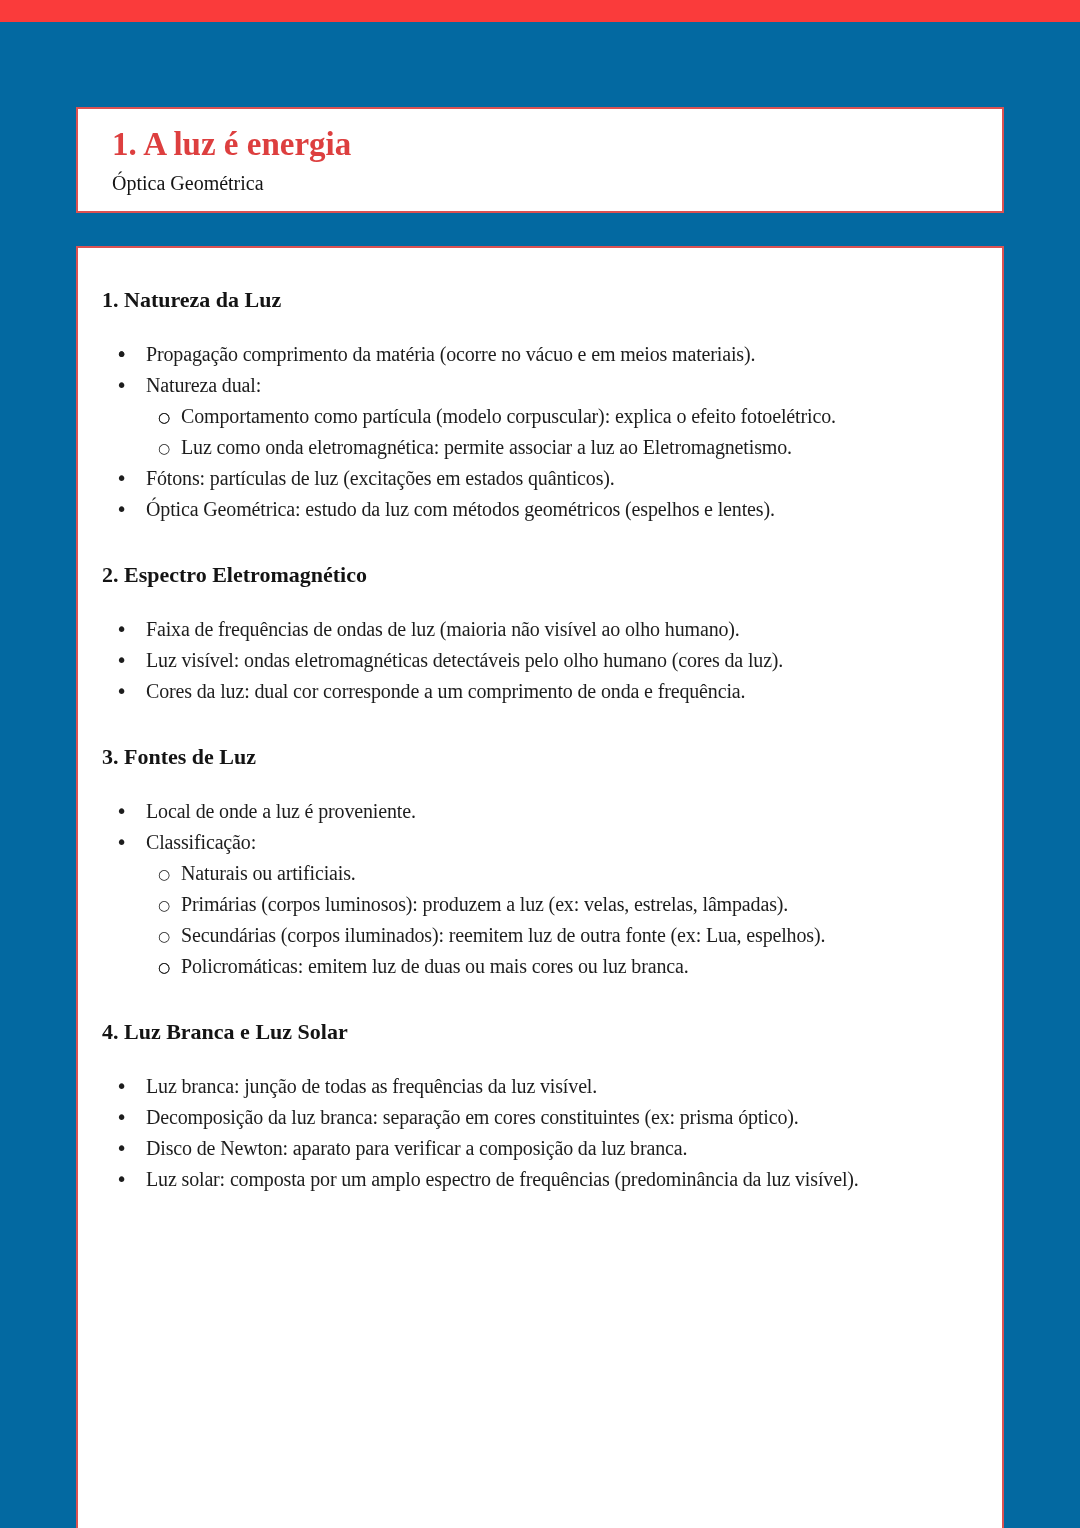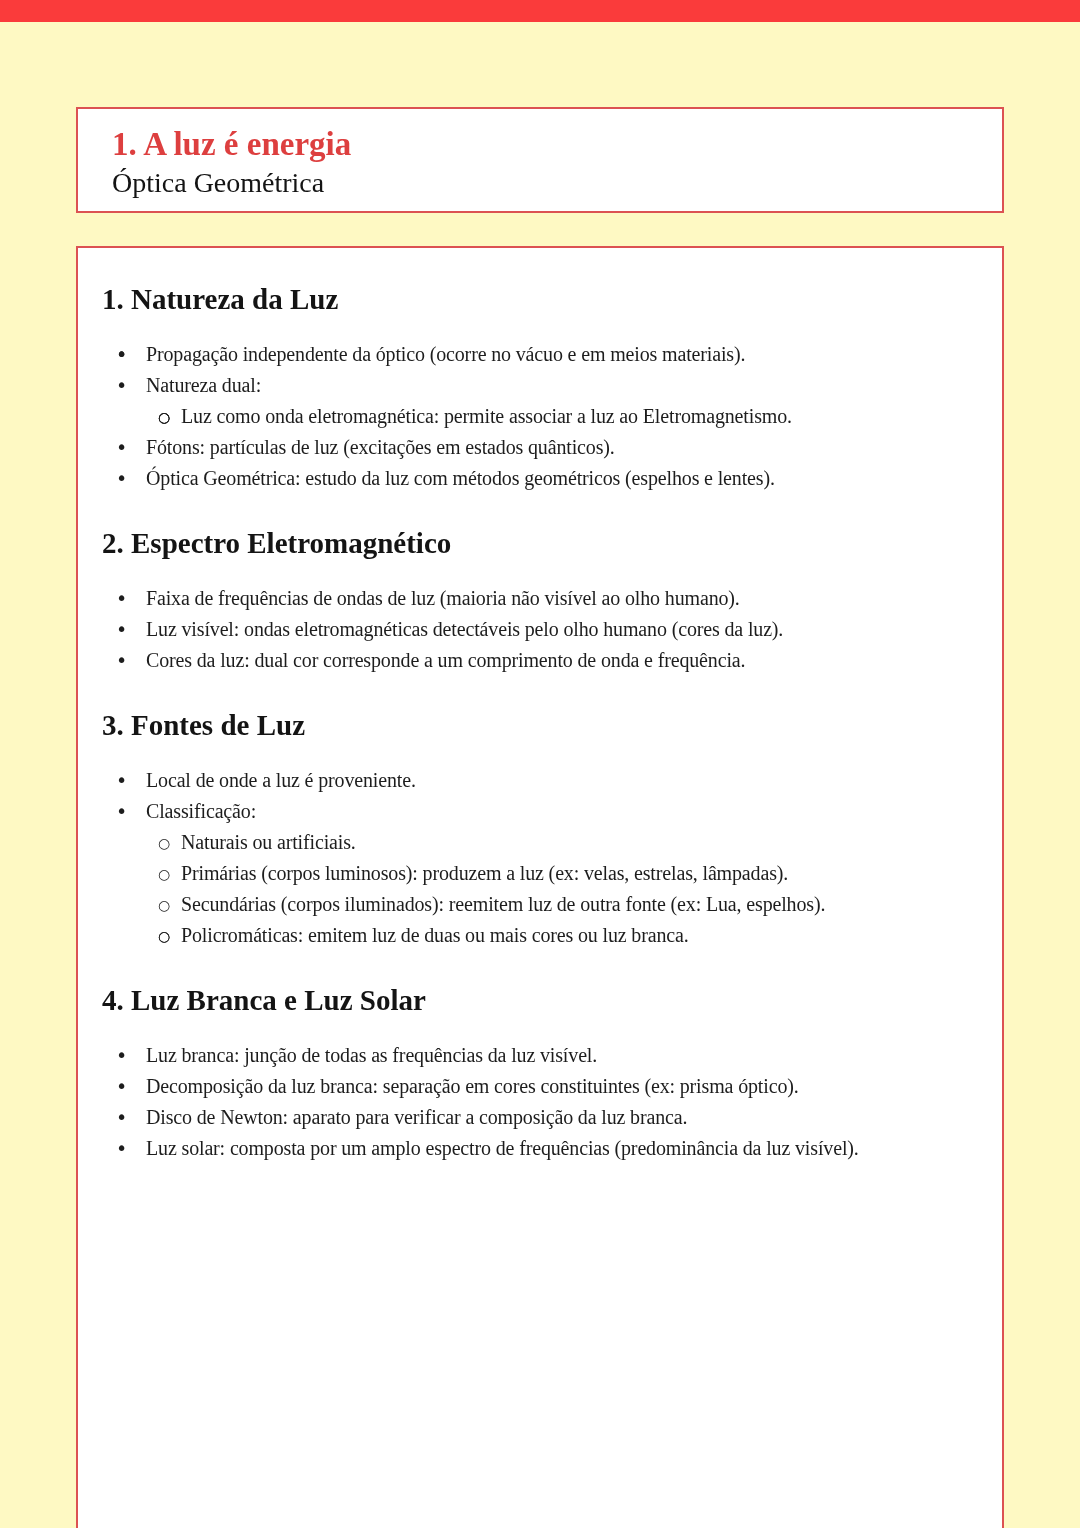--- a/index.html
+++ b/index.html
@@ -8,21 +8,21 @@
     --card-border: #dc5252;
     --text: #1d1d1d;
   }
   * { box-sizing: border-box; }
   html, body { margin: 0; padding: 0; background: #ffffff; }
   .page {
     position: relative;
     width: 1080px;
     height: 1528px;
     overflow: hidden;
-    background: #fef9c3;
+    background: #0369a1;
     font-family: "Liberation Serif", "DejaVu Serif", serif;
     color: var(--text);
   }
   .topbar {
     width: 100%;
     height: 22px;
     background: var(--top-bar);
   }
   .card {
     width: 928px;
@@ -36,32 +36,32 @@
     padding: 15px 34px;
   }
   .doc-title {
     margin: 0;
     font-size: 33px;
     line-height: 40px;
     font-weight: bold;
     color: var(--accent-red);
   }
   .doc-subtitle {
-    font-size: 28px;
+    font-size: 20px;
     line-height: 30px;
     margin-top: 4px;
     color: #141414;
   }
   .content-card {
     margin-top: 33px;
     height: 1420px;
     padding: 26px 14px 26px 24px;
   }
   .content-section .section-heading {
-    font-size: 29px;
+    font-size: 22px;
     line-height: 27px;
     font-weight: bold;
     margin: 36px 0 26px 0;
     color: #141414;
   }
   .content-section:first-child .section-heading { margin-top: 12px; }
   .item {
     position: relative;
     font-size: 20px;
     line-height: 31px;
@@ -88,24 +88,24 @@
     <h1 class="doc-title">1. A luz é energia</h1>
     <div class="doc-subtitle">Óptica Geométrica</div>
   </section>
 
   <section class="card content-card">
     <div id="sections-root">
         <section class="content-section">
           <h3 class="section-heading">1. Natureza da Luz</h3>
           <div>
             <div class="item l1"><span class="bullet">•</span></div>
-            <div class="item l1"><span class="bullet">•</span><span>Propagação independente da óptico (ocorre no vácuo e em meios materiais).</span></div>
+            <div class="item l1"><span class="bullet">•</span><span>Propagação comprimento da matéria (ocorre no vácuo e em meios materiais).</span></div>
             <div class="item l1"><span class="bullet">•</span><span>Natureza dual:</span></div>
             <div class="item l2"><span class="bullet">○</span></div>
-            <div class="item l2"><span class="bullet">○</span></div>
+            <div class="item l2"><span class="bullet">○</span><span>Comportamento como partícula (modelo corpuscular): explica o efeito fotoelétrico.</span></div>
             <div class="item l2"><span class="bullet">○</span><span>Luz como onda eletromagnética: permite associar a luz ao Eletromagnetismo.</span></div>
             <div class="item l1"><span class="bullet">•</span><span>Fótons: partículas de luz (excitações em estados quânticos).</span></div>
             <div class="item l1"><span class="bullet">•</span><span>Óptica Geométrica: estudo da luz com métodos geométricos (espelhos e lentes).</span></div>
           </div>
         </section>
         <section class="content-section">
           <h3 class="section-heading">2. Espectro Eletromagnético</h3>
           <div>
             <div class="item l1"><span class="bullet">•</span><span>Faixa de frequências de ondas de luz (maioria não visível ao olho humano).</span></div>
             <div class="item l1"><span class="bullet">•</span><span>Luz visível: ondas eletromagnéticas detectáveis pelo olho humano (cores da luz).</span></div>

